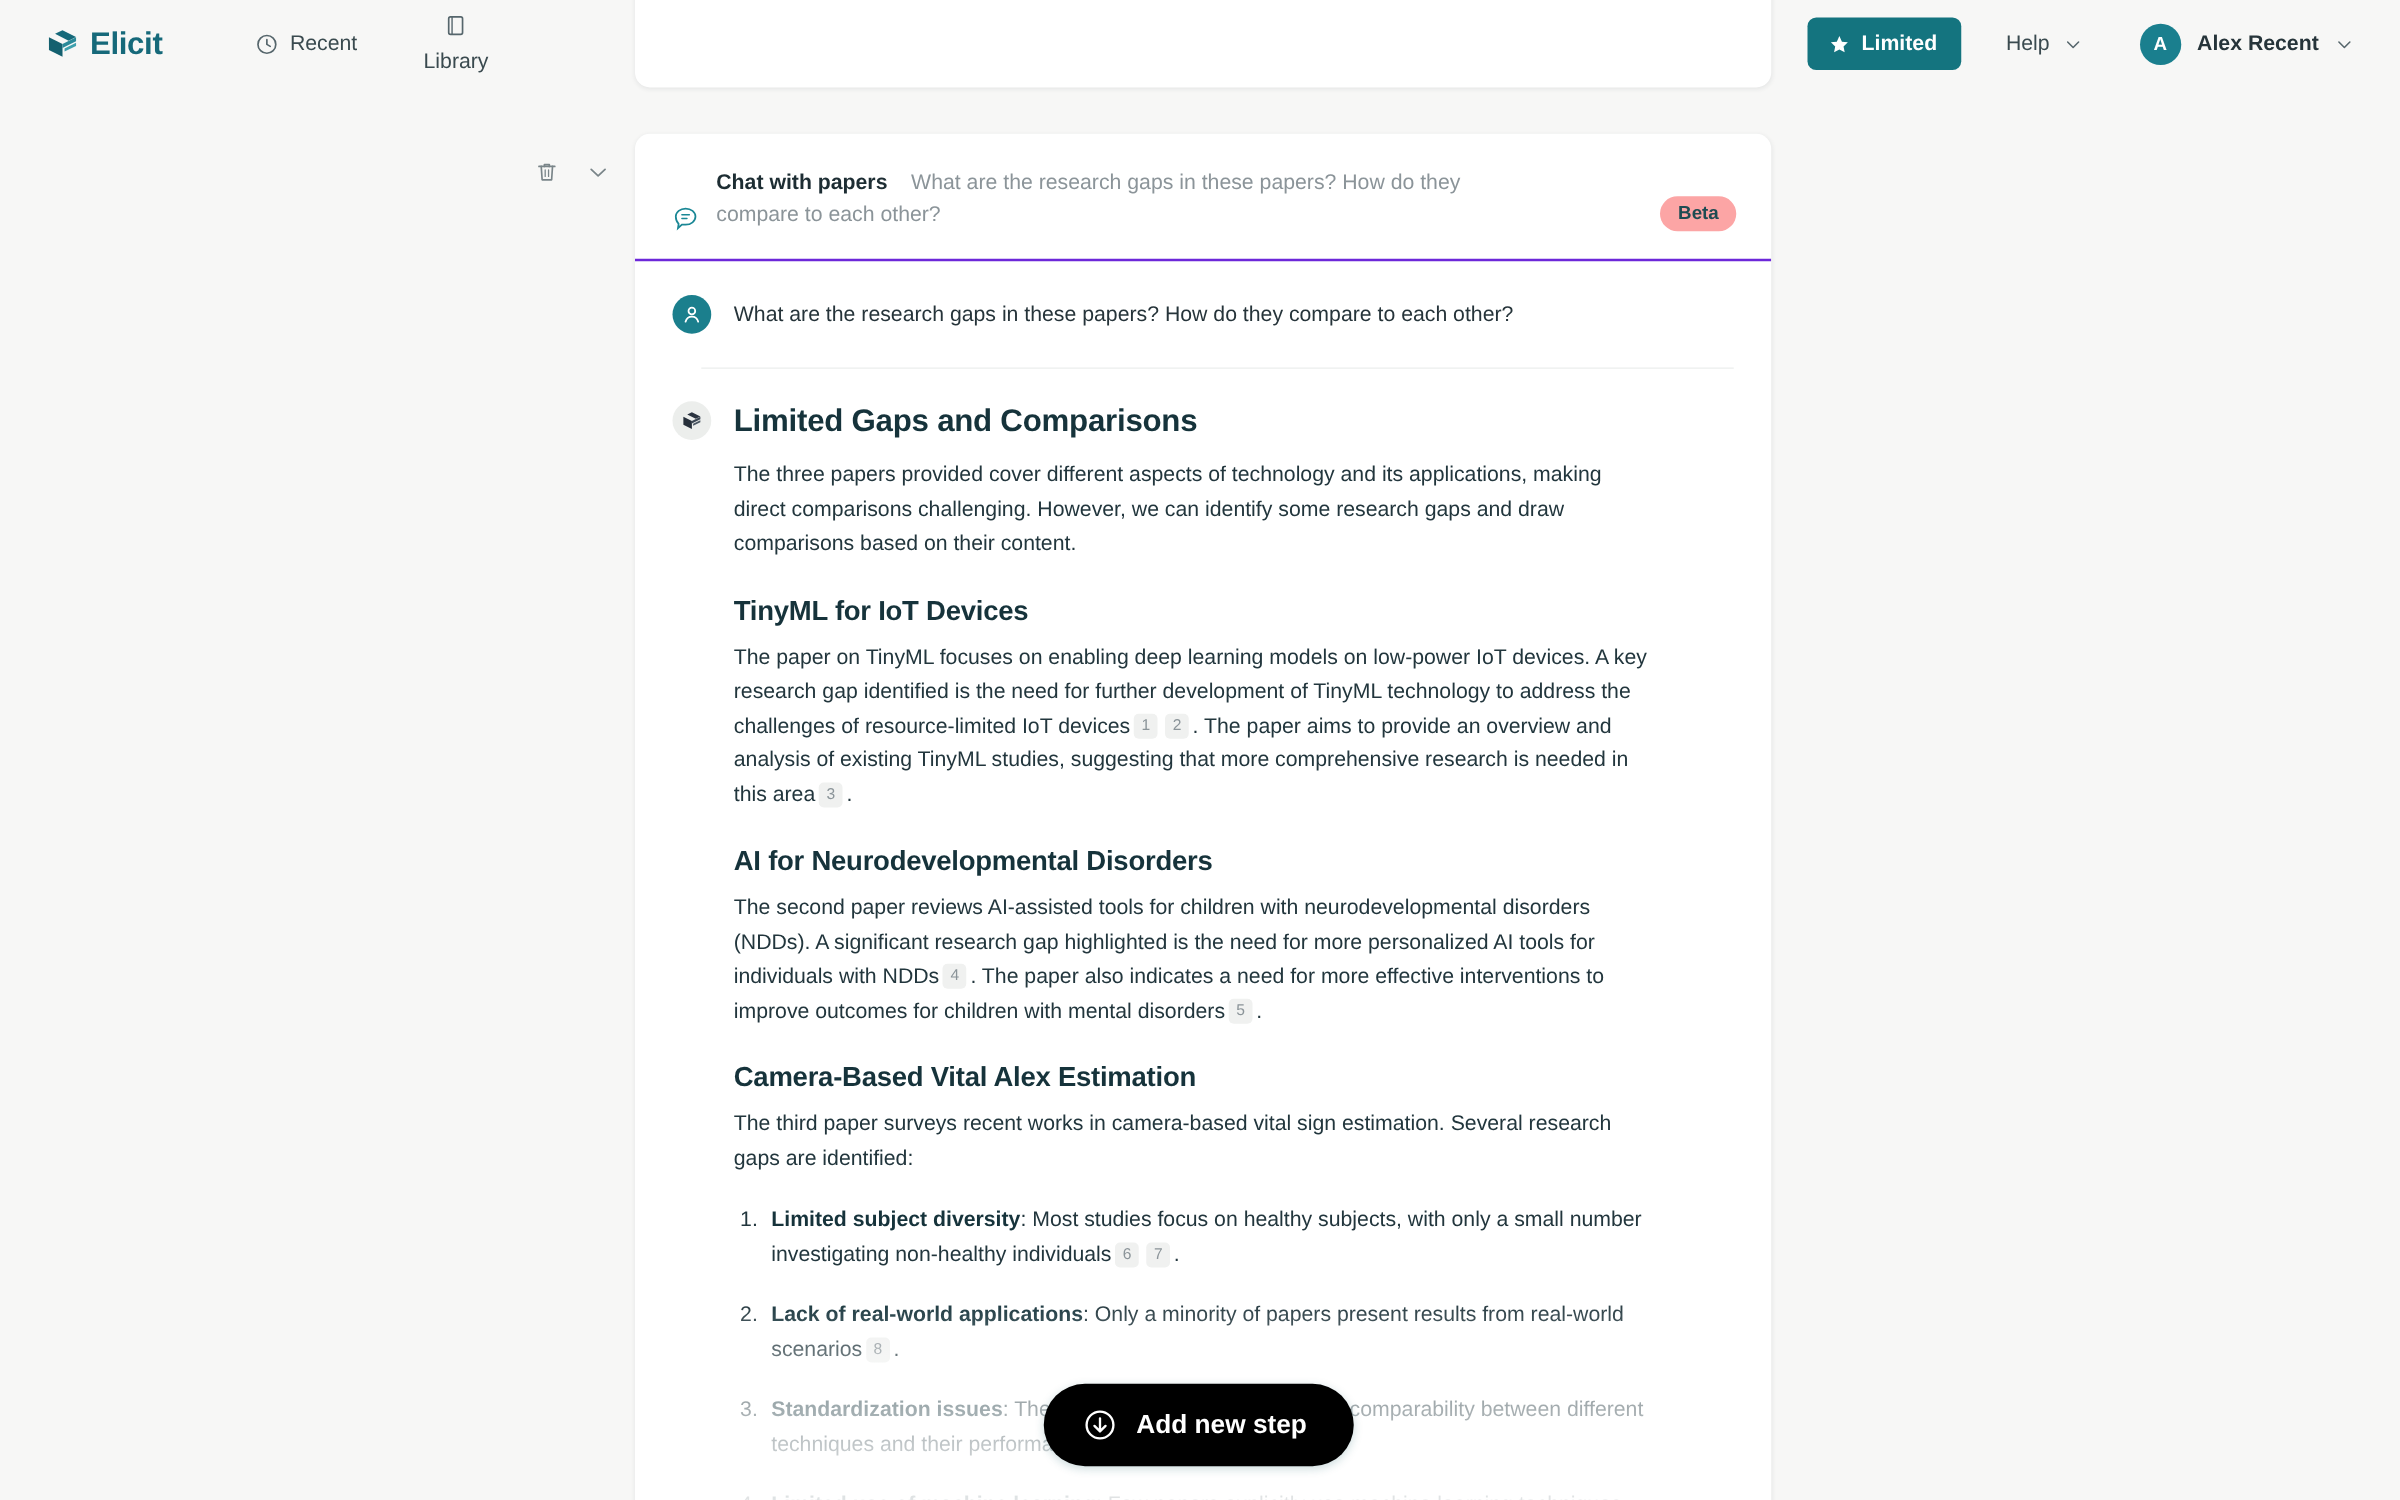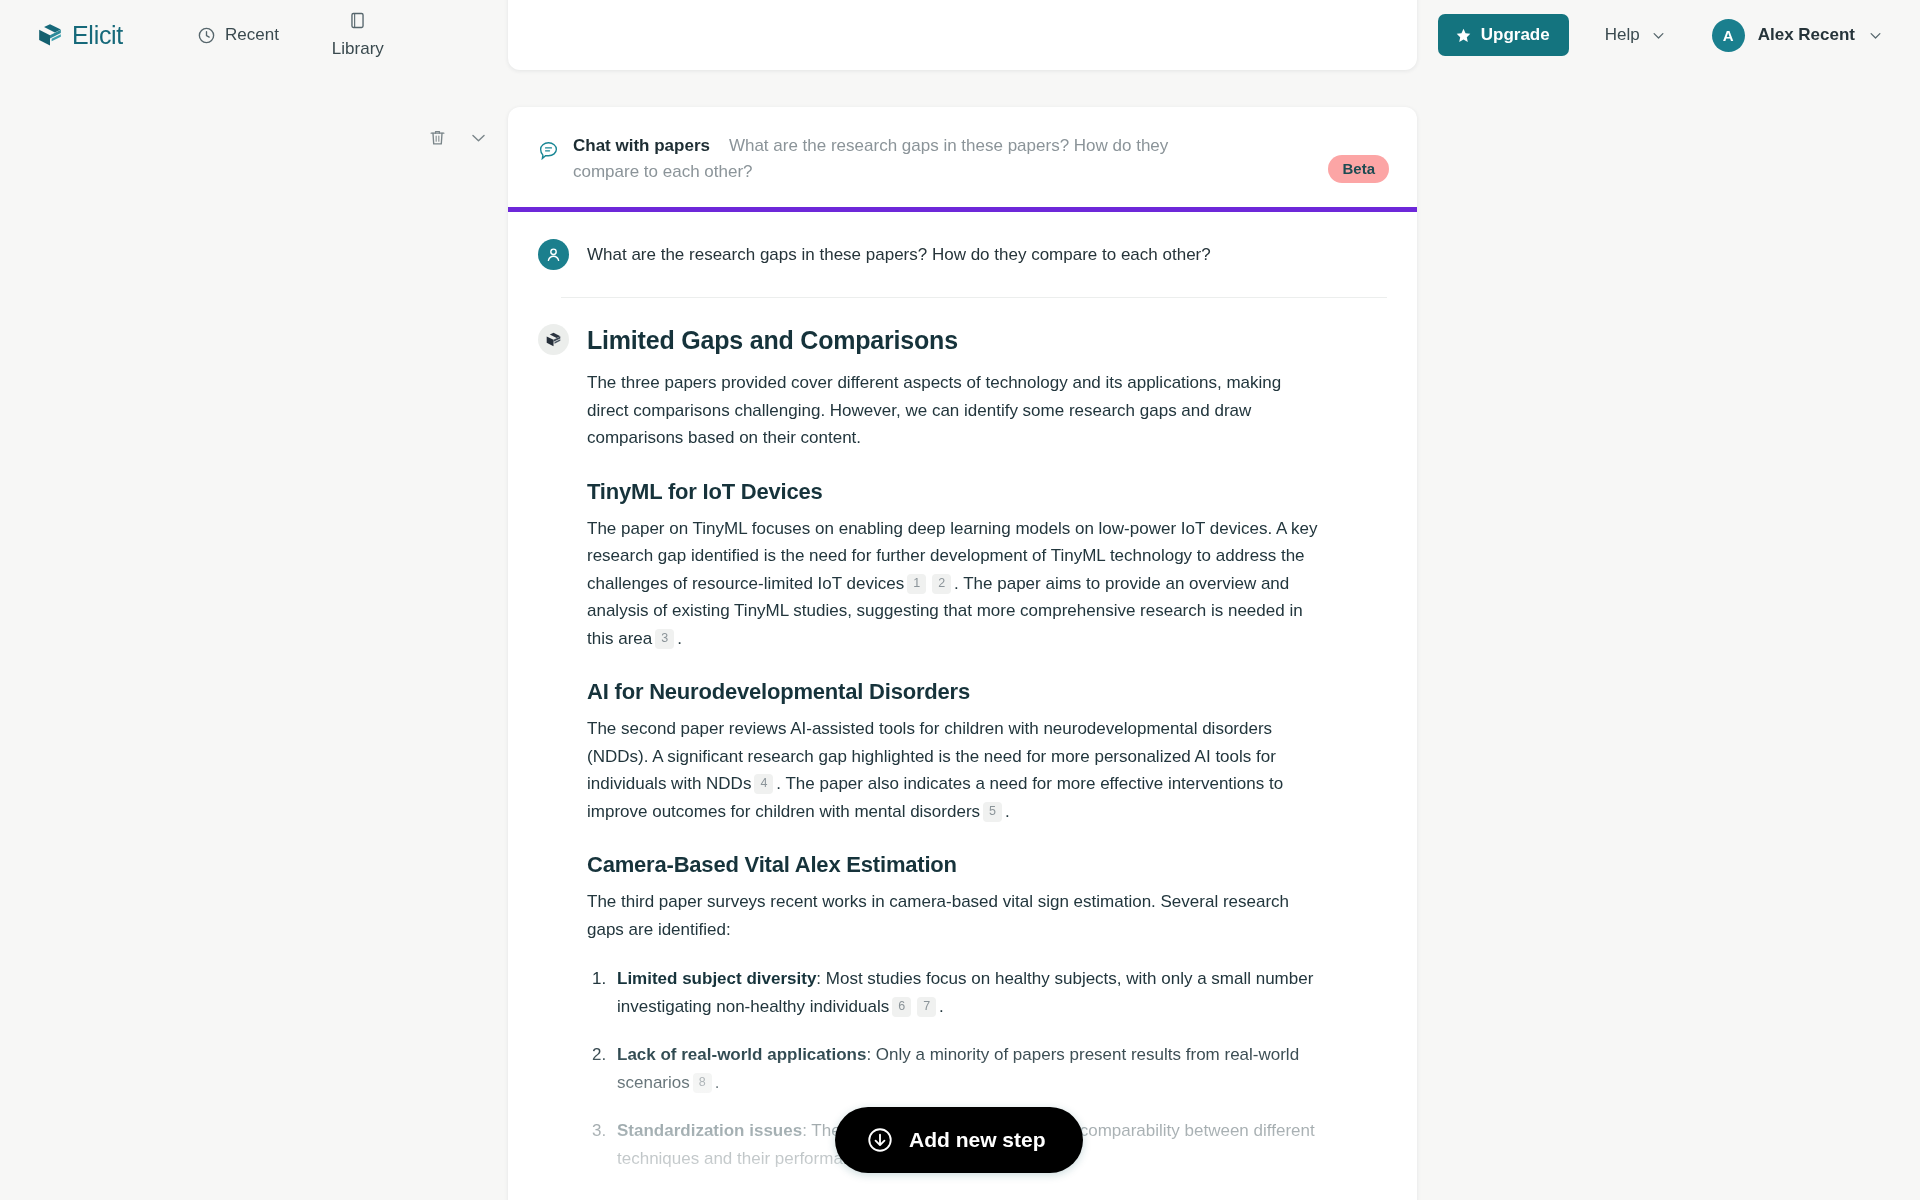--- a/index.html
+++ b/index.html
@@ -16,21 +16,21 @@
     width: 1920px; height: 70px;
     background: #f7f7f6;
     display: flex; align-items: center;
   }
   #logo-group {
     display: flex; align-items: center; gap: 9px;
     margin-left: 37px;
   }
   #logo-mark { width: 26px; height: 26px; display: block; }
   #logo-text {
-    font-size: 25px; font-weight: 400; color: #16697a;
+    font-size: 25px; font-weight: 700; color: #16697a;
     letter-spacing: -0.3px;
   }
   .nav-link {
     display: flex; align-items: center; gap: 9px;
     font-size: 17px; color: #3a4a4f;
     cursor: pointer;
   }
   #nav-recent { margin-left: 74px; }
   #nav-library { margin-left: 53px; flex-direction: column; }
   .nav-ico { width: 19px; height: 19px; display: block; flex: none; }
@@ -86,23 +86,23 @@
   }
   #left-controls {
     position: absolute;
     left: 428px; top: 128px;
     display: flex; align-items: center; gap: 22px;
   }
   .ctrl-ico { width: 19px; height: 19px; display: block; cursor: pointer; }
 
   
   #card-header {
-    display: flex; align-items: flex-start;
+    display: flex; align-items: flex-end;
     padding: 26px 28px 22px 30px;
-    border-bottom: 5px solid #6d28d9;
+    border-bottom: 2px solid #6d28d9;
     min-height: 101px;
   }
   #chat-bubble-icon { width: 21px; height: 21px; flex: none; margin-top: 7px; }
   #header-text {
     margin-left: 14px; margin-right: 12px;
     font-size: 17px; line-height: 26px;
     max-width: 625px;
   }
   #header-title { font-weight: 700; color: #1d2d33; }
   #header-query { color: #8b9499; }
@@ -232,21 +232,21 @@
         <path d="M8.4 3.4 V20.6" stroke-width="1.4"></path>
     </svg>
     <span>Library</span>
   </div>
 
   <div id="topbar-right">
     <button id="upgrade-button">
       <svg style="width:17px;height:17px;flex:none" viewBox="0 0 24 24" fill="#ffffff">
         <path d="M12 2.6 L14.9 8.9 L21.6 9.7 L16.7 14.3 L18 21 L12 17.7 L6 21 L7.3 14.3 L2.4 9.7 L9.1 8.9 Z"></path>
       </svg>
-      <span>Upgrade</span>
+      <span>Limited</span>
     </button>
 
     <div id="help-group">
       <span>Help</span>
       <svg class="chev" viewBox="0 0 24 24" fill="none" stroke="#56666c" stroke-width="2" stroke-linecap="round" stroke-linejoin="round">
         <path d="M5 9 L12 16 L19 9"></path>
       </svg>
     </div>
 
     <div id="user-group">

